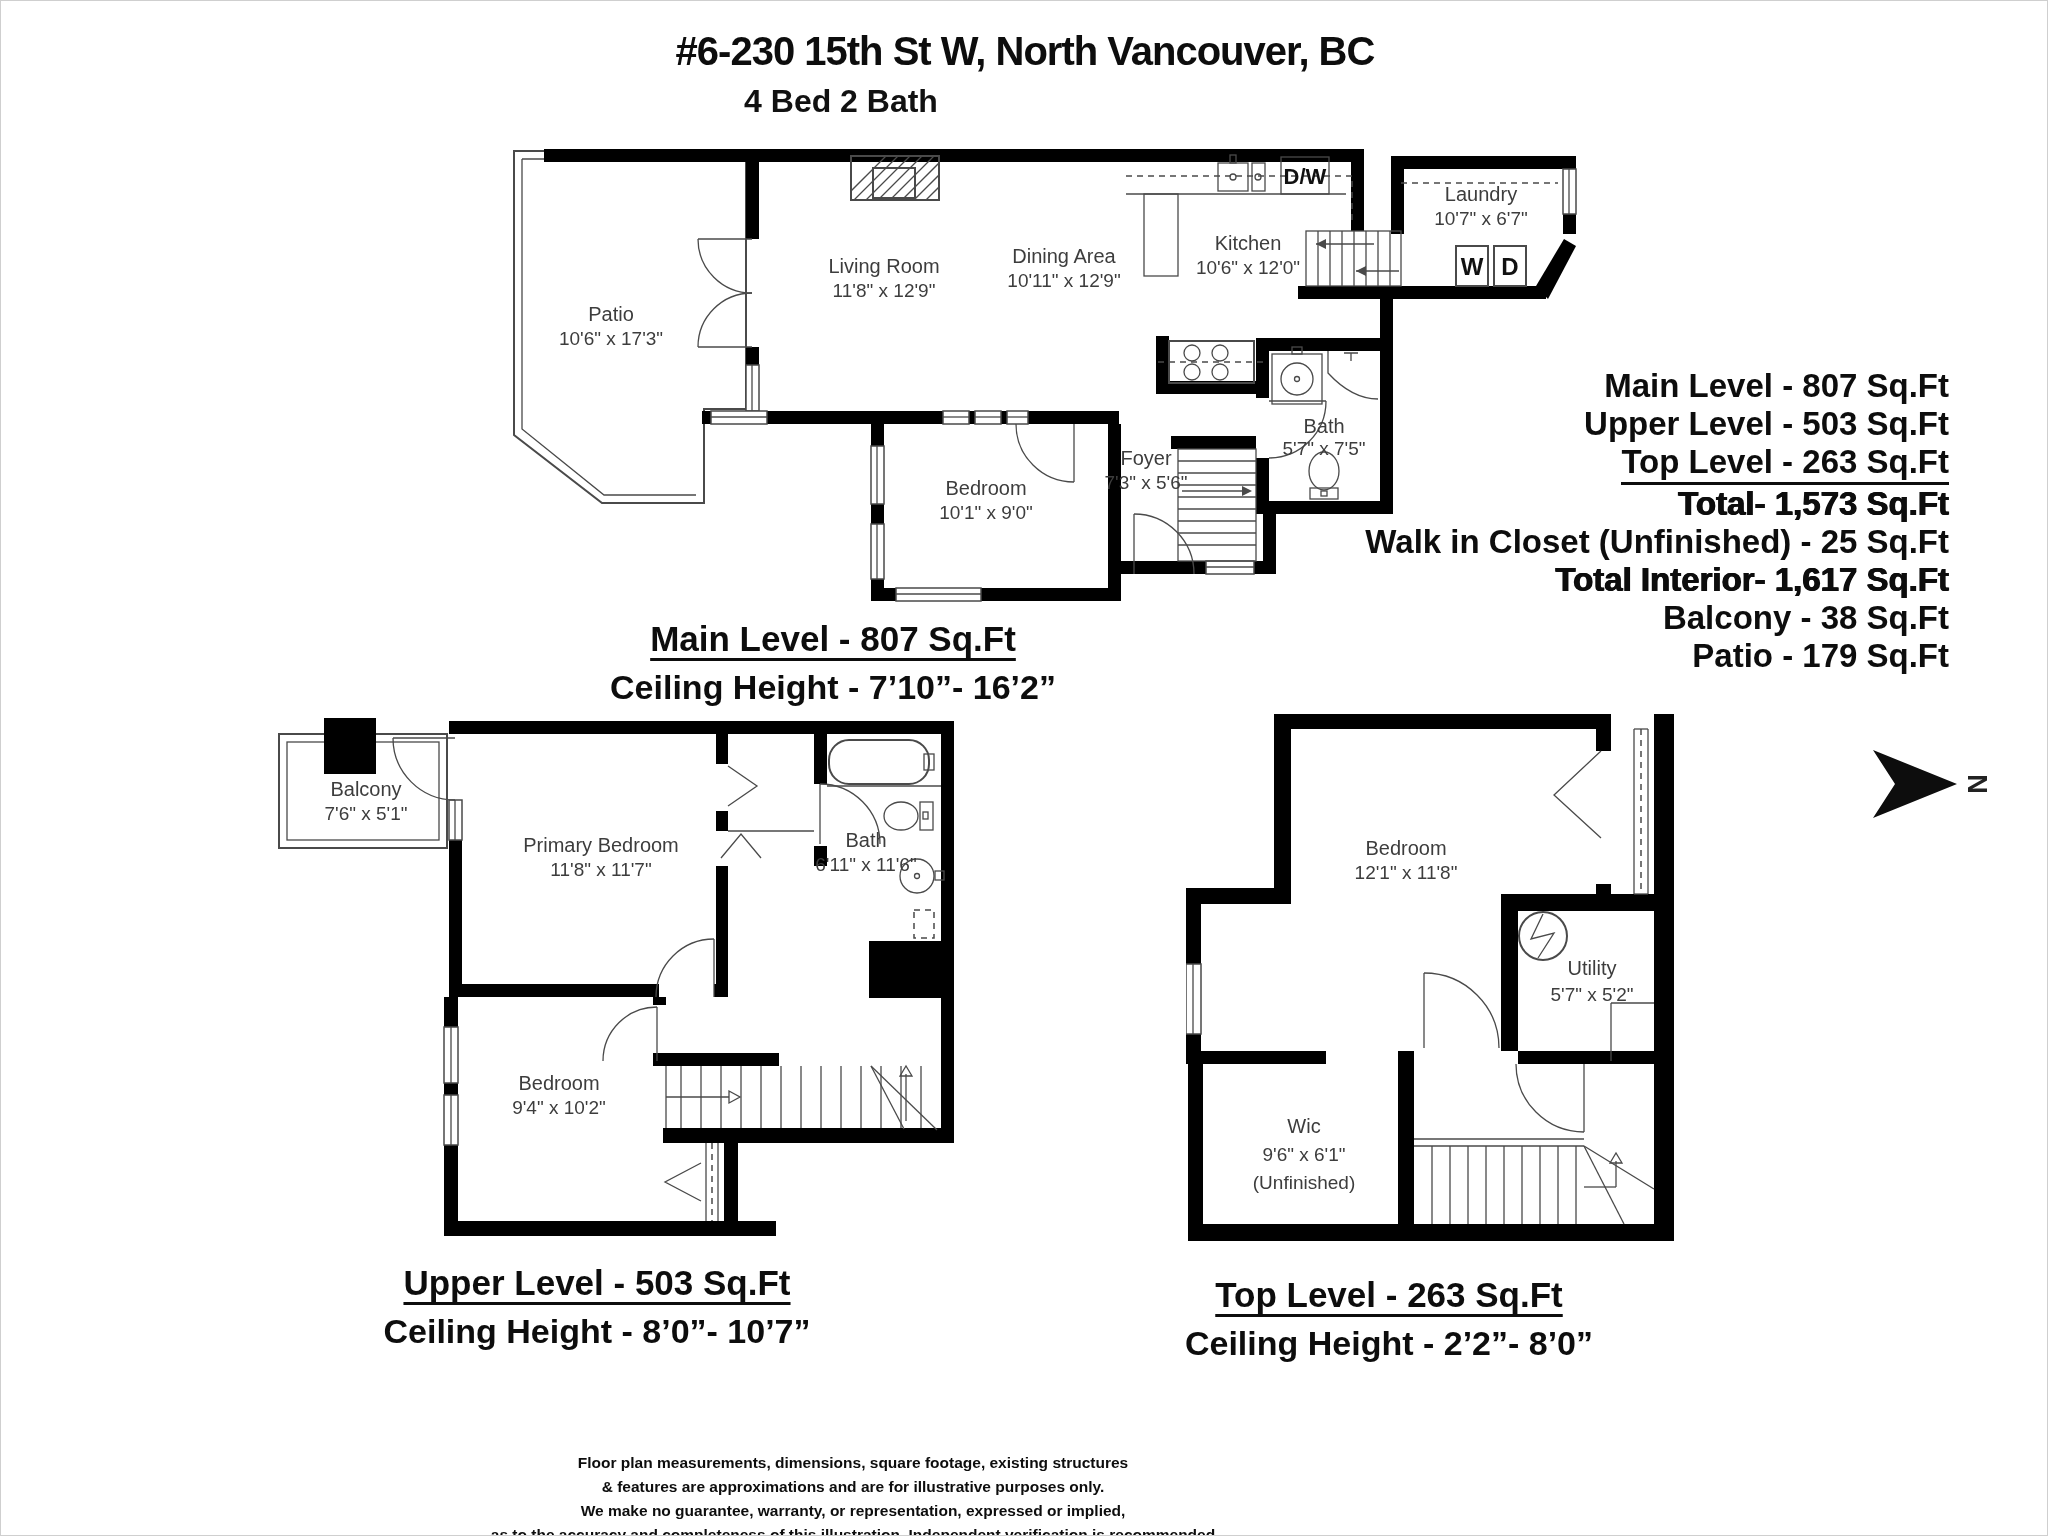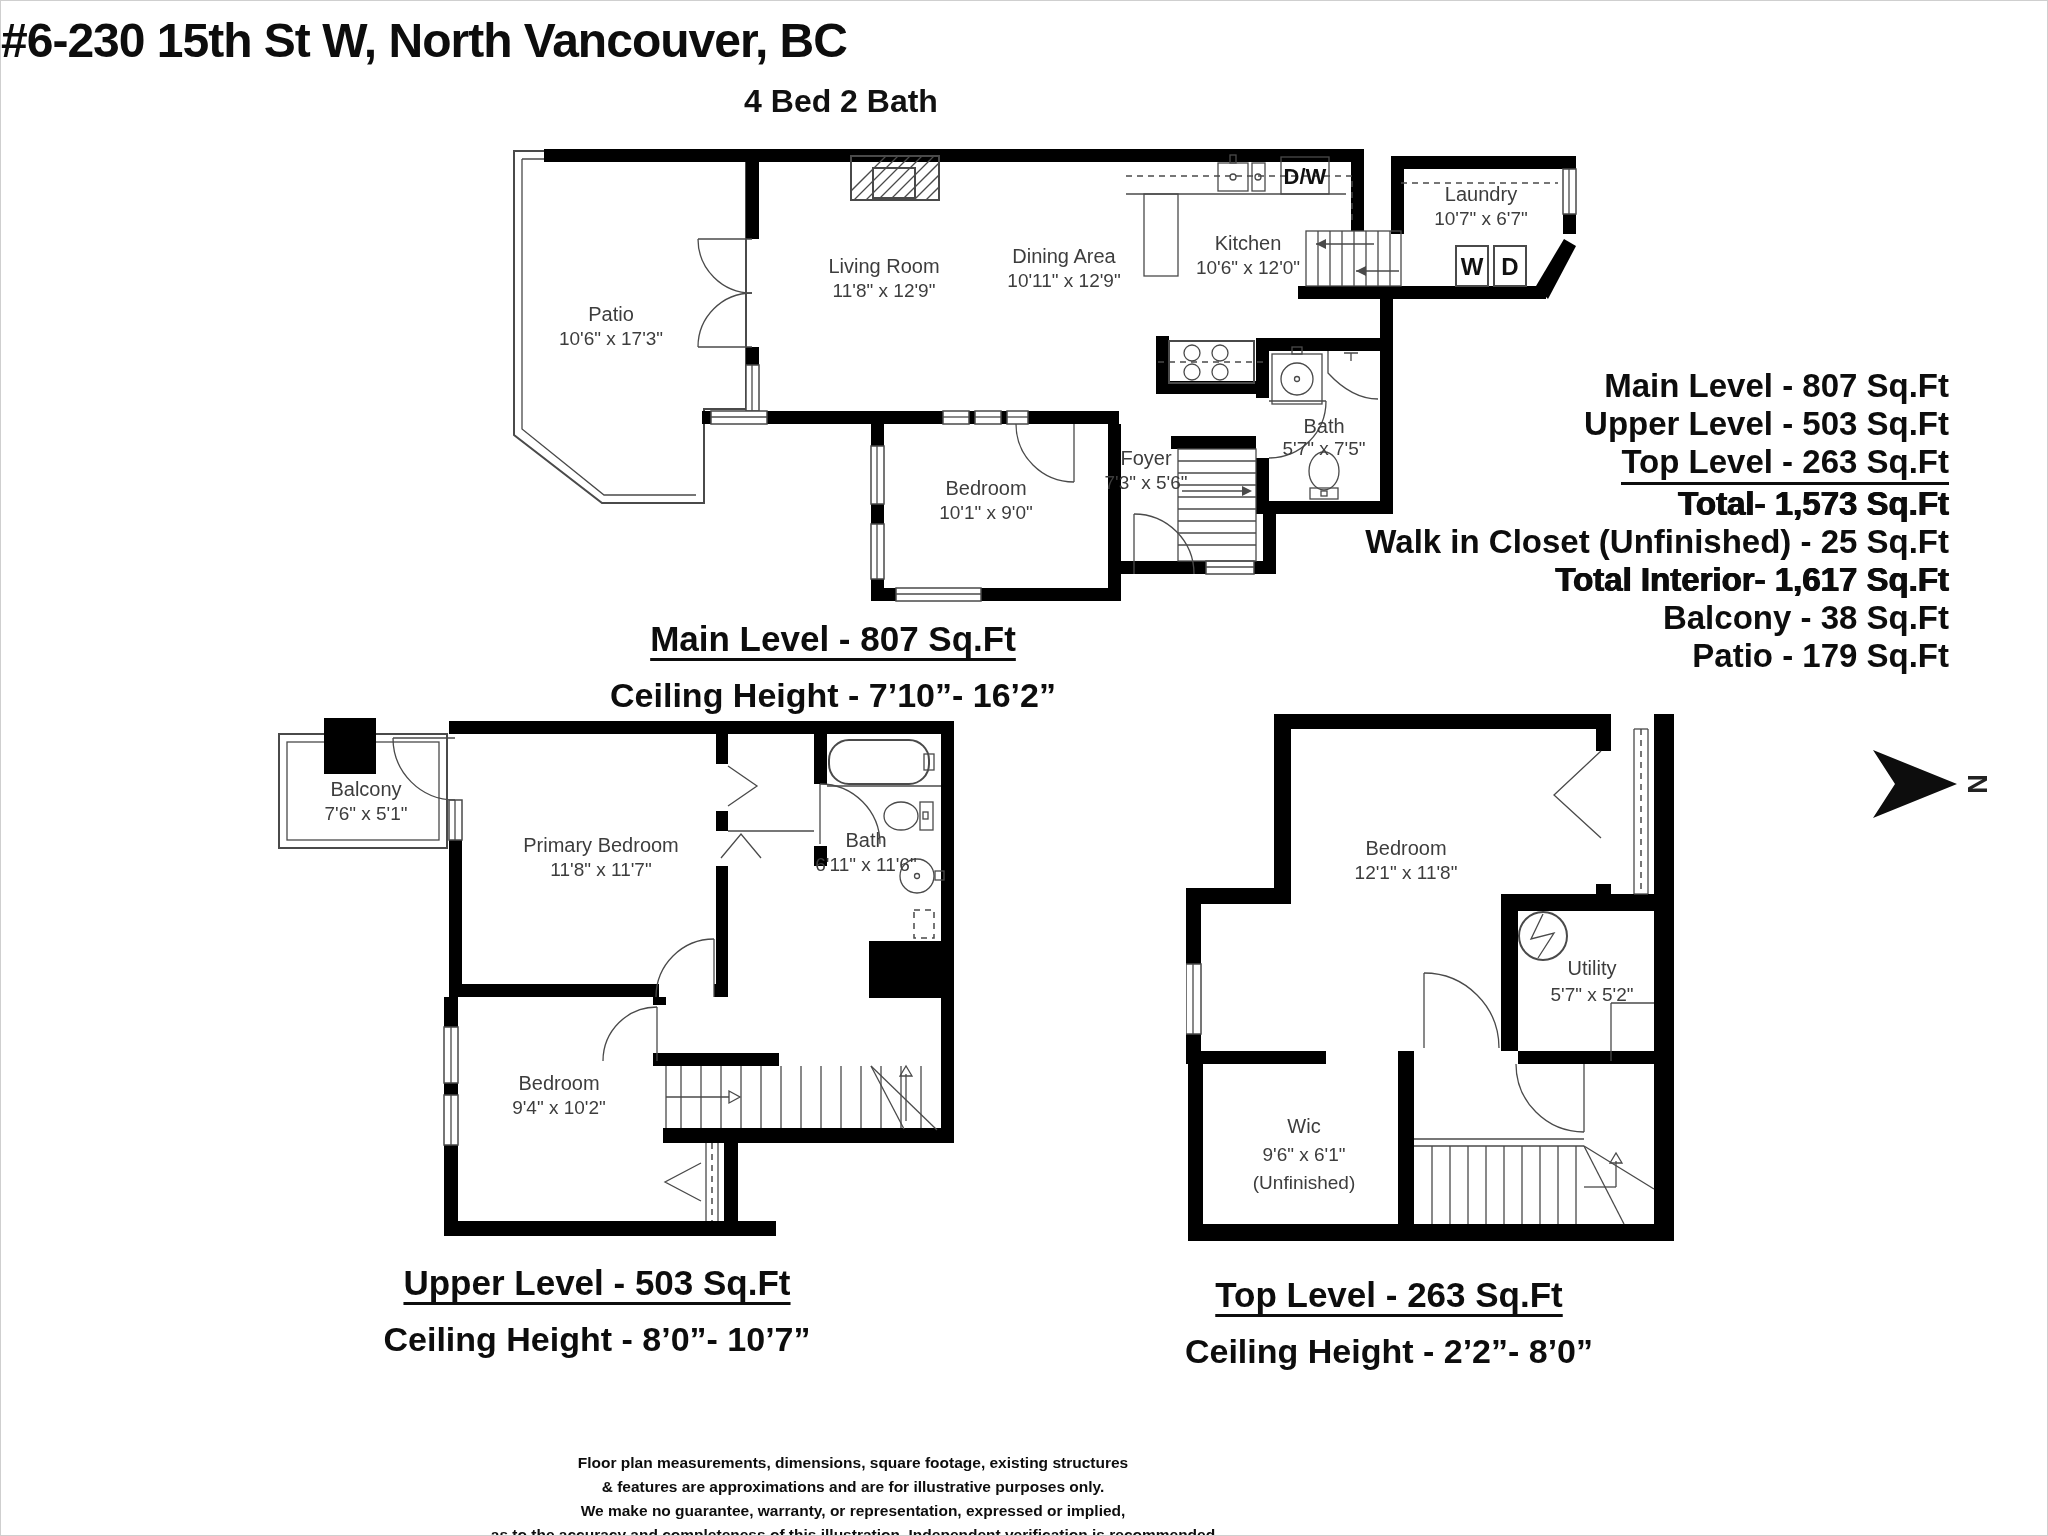--- a/index.html
+++ b/index.html
@@ -1,30 +1,30 @@
 <!DOCTYPE html>
 <html><head>
 <meta charset="utf-8">
 <style>
   html,body{margin:0;padding:0;background:#fff;}
   .sheet{position:relative;width:2048px;height:1536px;background:#fff;
          font-family:"Liberation Sans",sans-serif;overflow:hidden;
          box-sizing:border-box;border:1px solid #cfcfcf;}
-  .title{position:absolute;top:12px;left:0;width:2048px;text-align:left;
-         font-size:48px;font-weight:700;color:#0d0d0d;letter-spacing:-1px;}
+  .title{position:absolute;top:28px;left:0;width:2048px;text-align:center;
+         font-size:40px;font-weight:700;color:#0d0d0d;letter-spacing:-1px;}
   .subtitle{position:absolute;top:82px;left:0;width:1680px;text-align:center;
          font-size:32px;font-weight:700;color:#111;}
   .summary{position:absolute;top:366px;right:98px;text-align:right;
          font-size:33px;font-weight:700;color:#0d0d0d;line-height:38px;}
   .summary .heavy{text-shadow:0.6px 0 0 currentColor,-0.6px 0 0 currentColor;}
   .summary .uline{display:inline-block;border-bottom:3px solid #0d0d0d;padding-bottom:1px;}
   .caption{position:absolute;text-align:center;color:#0d0d0d;font-weight:700;}
   .caption .l1{font-size:35px;text-decoration:underline;text-underline-offset:7px;
                text-decoration-thickness:3px;}
-  .caption .l2{font-size:34px;margin-top:17px;}
+  .caption .l2{font-size:34px;margin-top:9px;}
   .disclaimer{position:absolute;top:1450px;left:852px;transform:translateX(-50%);
          width:820px;text-align:center;font-size:15.5px;font-weight:700;
          color:#0d0d0d;line-height:24px;}
   svg text.rname{font-family:"Liberation Sans",sans-serif;font-size:20px;fill:#3d3d3d;}
   svg text.rdims{font-family:"Liberation Sans",sans-serif;font-size:19px;fill:#3d3d3d;}
   svg text.app{font-family:"Liberation Sans",sans-serif;font-weight:700;fill:#111;}
   svg .wall{fill:#000;stroke:none;}
   svg .thin{stroke:#4a4a4a;stroke-width:2;fill:none;}
   svg .thin1{stroke:#4a4a4a;stroke-width:1.3;fill:none;}
   svg .dash{stroke:#4a4a4a;stroke-width:1.5;fill:none;stroke-dasharray:6 5;}

